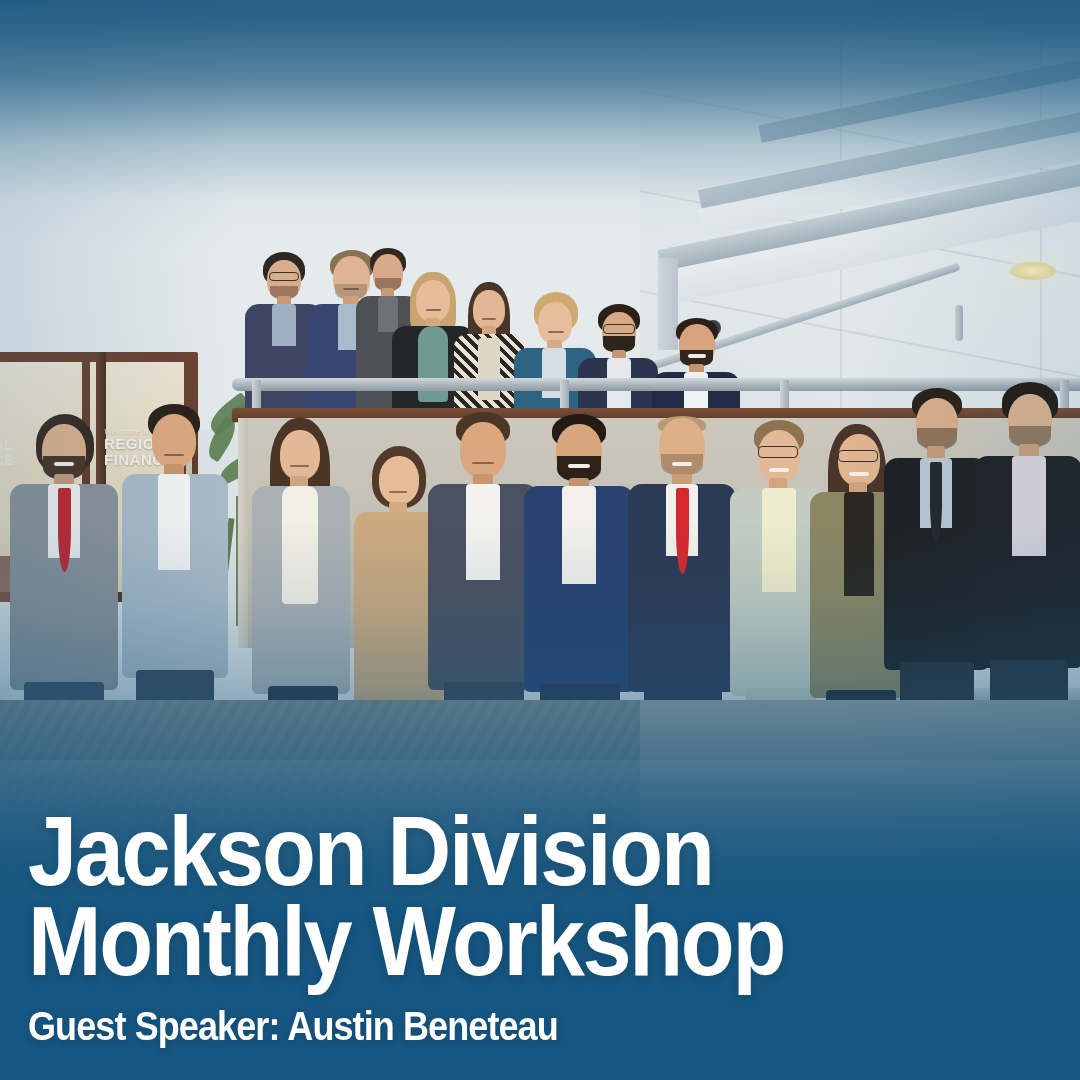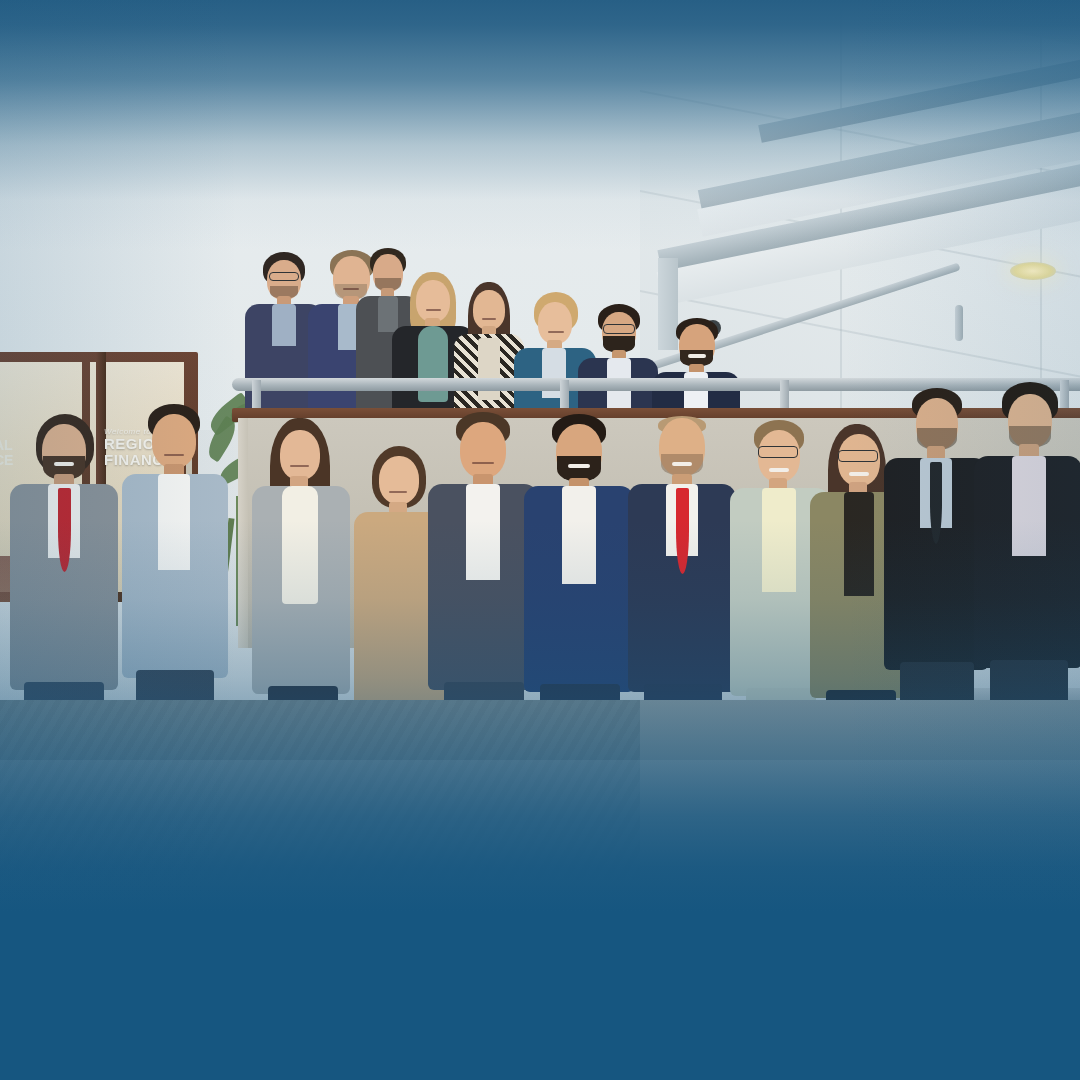--- a/index.html
+++ b/index.html
@@ -455,14 +455,19 @@
 
     <div class="floor"></div>
     <div class="floor-carpet"></div>
     <div class="floor-shine"></div>
   </div>
 
   <div class="top-fade"></div>
   <div class="bottom-fade"></div>
   <div class="side-tint"></div>
 
+  <div class="textblock">
+    <h1 class="headline">Jackson Division
+Monthly Workshop</h1>
+    <p class="subline">Guest Speaker: Austin Beneteau</p>
+  </div>
 
 </div>
 
 </body></html>

